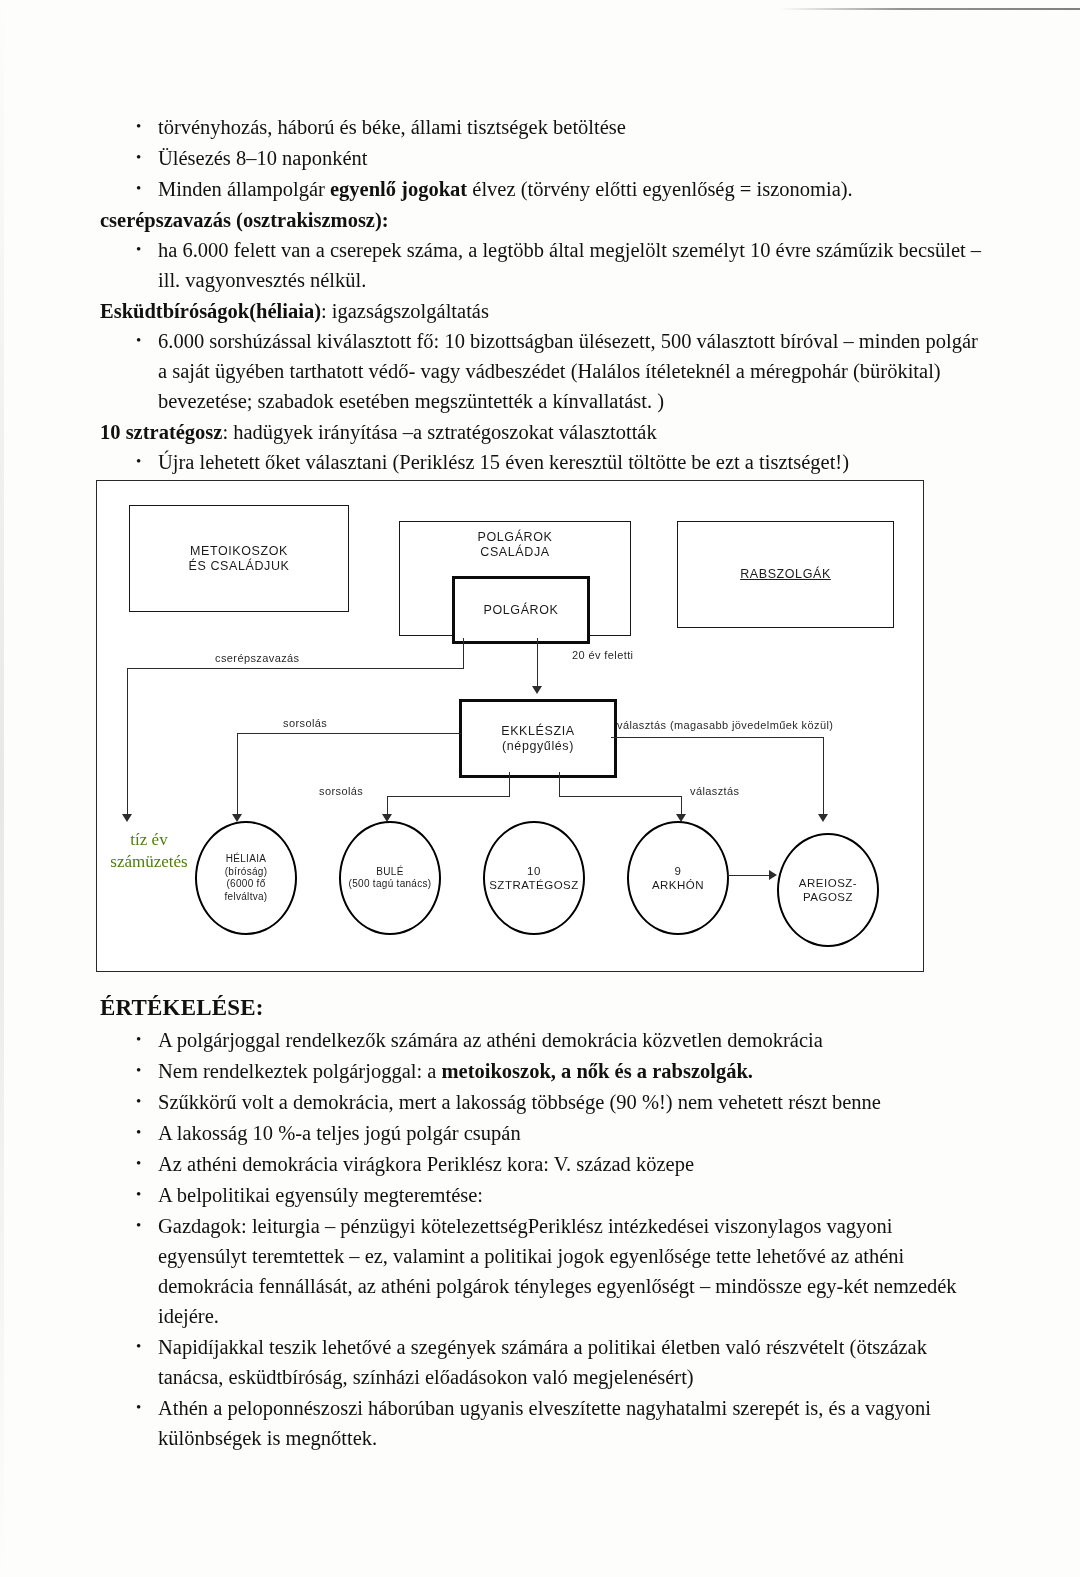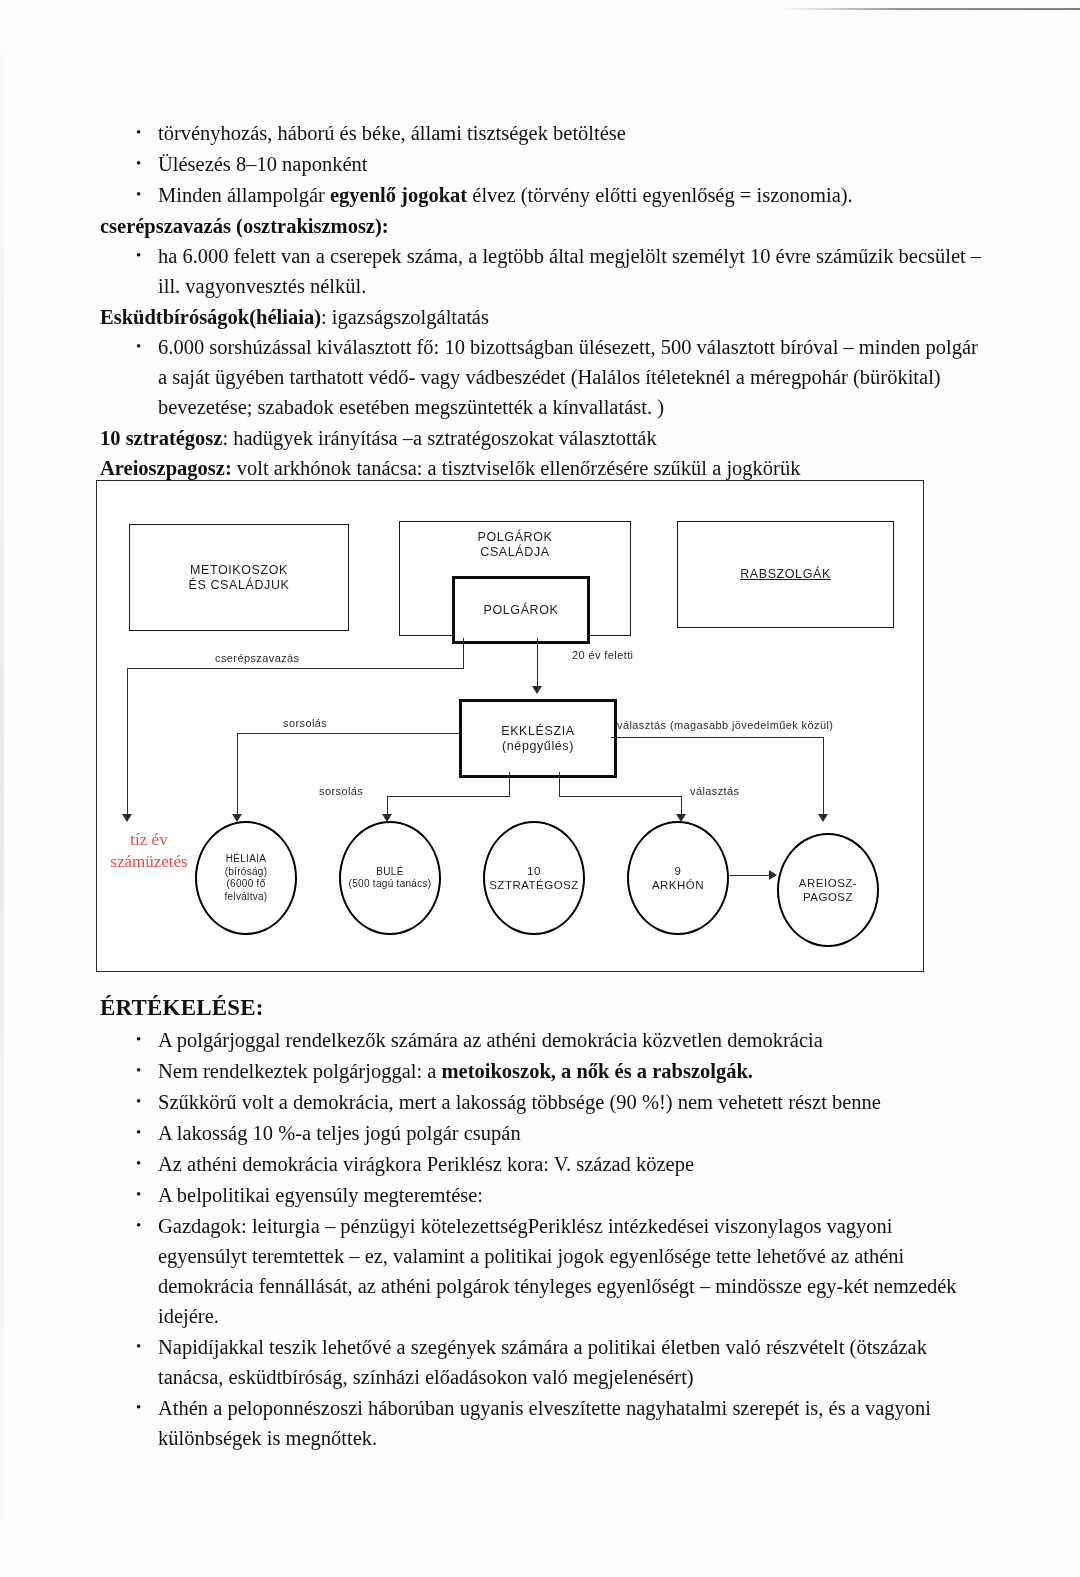--- a/index.html
+++ b/index.html
@@ -20,21 +20,21 @@
     position:absolute;top:8px;right:0;width:300px;height:2px;
     background:linear-gradient(90deg,rgba(0,0,0,0) 0%,rgba(60,60,60,.55) 40%,rgba(60,60,60,.65) 100%);
   }
   .scan-edge-left{
     position:absolute;top:0;left:0;width:4px;height:1577px;
     background:linear-gradient(180deg,rgba(255,255,255,0),rgba(210,210,210,.5),rgba(255,255,255,0));
   }
 
   
   .textblock{position:absolute;left:100px;width:885px;}
-  .topblock{top:118px;}
+  .topblock{top:112px;}
   .bottomblock{top:995px;}
 
   ul.lst{list-style:none;margin:0;padding:0;}
   li.bl{
     position:relative;
     padding-left:58px;
     font-size:20.5px;
     line-height:30px;
     margin:0 0 1px 0;
   }
@@ -94,21 +94,21 @@
   .lbl{
     position:absolute;
     font-family:"Liberation Sans", sans-serif;
     font-size:11px;
     letter-spacing:.4px;
     color:#2a2a2a;
     white-space:nowrap;
   }
   .lbl.serif{
     font-family:"Liberation Serif", serif;
-    font-size:17px;letter-spacing:0;color:#ef4444;
+    font-size:17px;letter-spacing:0;color:#4d7c0f;
   }
   .ln{position:absolute;background:#2e2e2e;}
   .lnh{height:1.3px;}
   .lnv{width:1.3px;}
   .arrow{
     position:absolute;
     width:0;height:0;
     border-left:5px solid transparent;
     border-right:5px solid transparent;
     border-top:8px solid #2e2e2e;
@@ -142,27 +142,30 @@
     </ul>
 
     <p class="lead"><span>Esküdtbíróságok(héliaia)</span><span class="norm">: igazságszolgáltatás</span></p>
 
     <ul class="lst">
       <li class="bl">6.000 sorshúzással kiválasztott fő: 10 bizottságban ülésezett,  500 választott bíróval – minden polgár a saját ügyében tarthatott védő- vagy vádbeszédet (Halálos ítéleteknél a méregpohár (bürökital) bevezetése; szabadok esetében megszüntették a kínvallatást. )</li>
     </ul>
 
     <p class="lead"><span>10 sztratégosz</span><span class="norm">:  hadügyek irányítása –a sztratégoszokat választották</span></p>
 
+    <ul class="lst">
+      <li class="bl">Újra lehetett őket választani (Periklész 15 éven keresztül töltötte be ezt a tisztséget!)</li>
+    </ul>
 
     <p class="lead"><span>Areioszpagosz:</span><span class="norm"> volt arkhónok tanácsa: a tisztviselők ellenőrzésére szűkül a jogkörük</span></p>
   </div>
 
   <div class="diagram">
 
-    <div class="dbox" style="left:32px;top:43px;width:218px;height:105px;">
+    <div class="dbox" style="left:32px;top:24px;width:218px;height:105px;">
       <span style="white-space:pre-line">METOIKOSZOK
 ÉS CSALÁDJUK</span>
     </div>
 
     <div class="dbox" style="left:302px;top:40px;width:230px;height:105px;align-items:flex-start;padding-top:8px;">
       <span style="white-space:pre-line">POLGÁROK
 CSALÁDJA</span>
     </div>
 
     <div class="dbox thick" style="left:355px;top:95px;width:132px;height:62px;">

